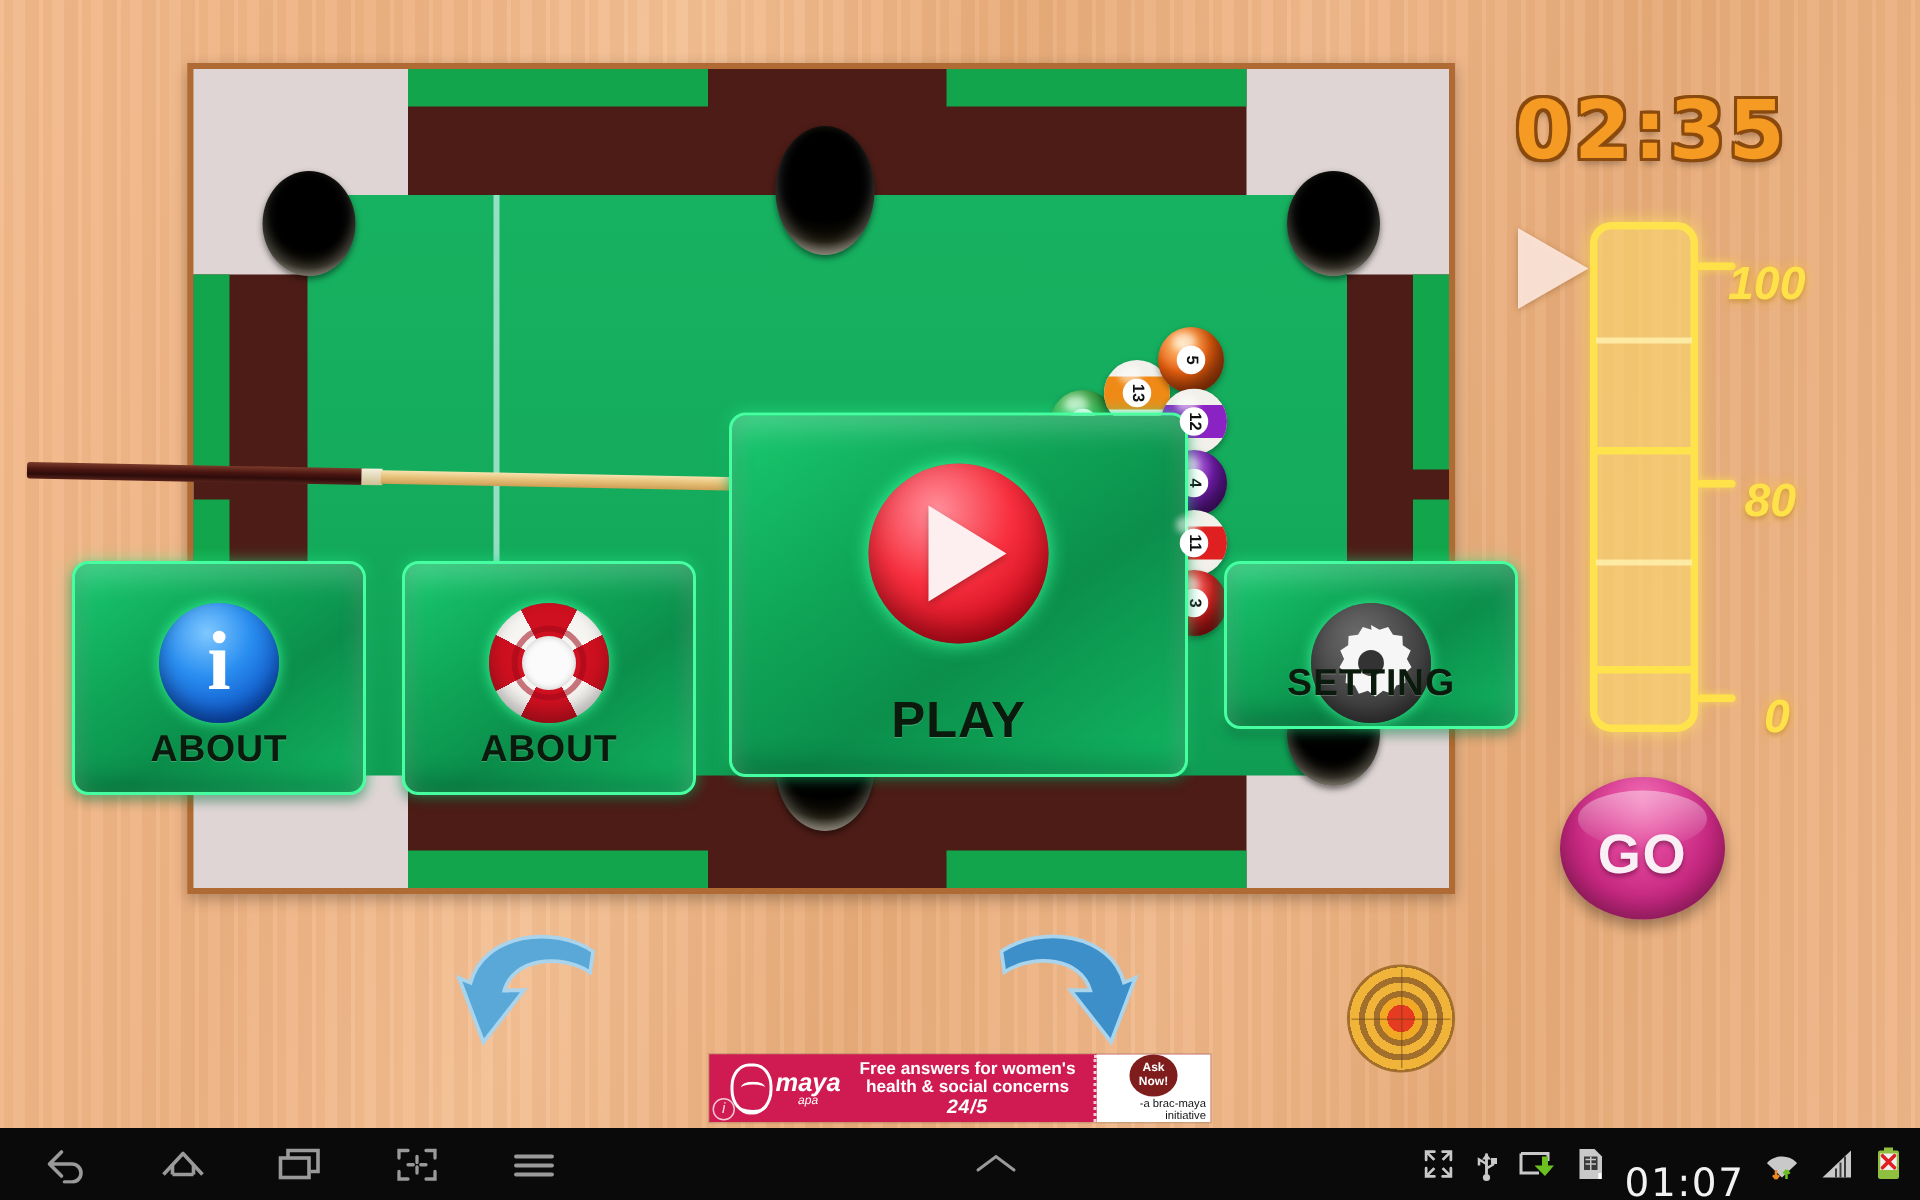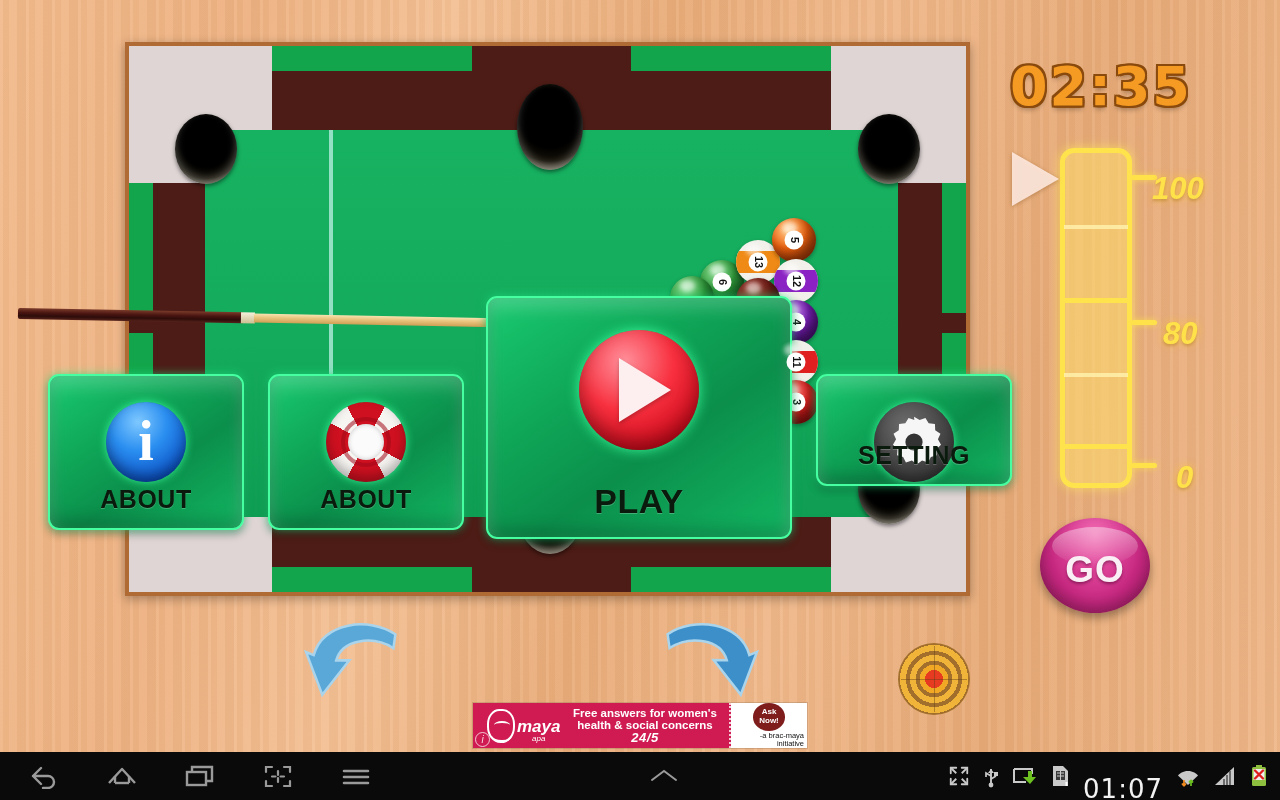--- a/index.html
+++ b/index.html
@@ -120,21 +120,21 @@
     display:flex; flex-direction:column; align-items:center; justify-content:flex-start;
     cursor:pointer;
   }
   .menu-btn .label {
     position:absolute; bottom:14px; left:0; right:0; text-align:center;
     font-size:25px; font-weight:bold; color:#0a1a0d; letter-spacing:.5px;
     text-shadow:0 1px 0 rgba(255,255,255,0.22);
   }
   #btn-about   { left:48px;  top:374px; width:196px; height:156px; }
   #btn-help    { left:268px; top:374px; width:196px; height:156px; }
-  #btn-play    { left:486px; top:296px; width:306px; height:243px; }
+  #btn-play    { left:486px; top:275px; width:306px; height:243px; }
   #btn-setting { left:816px; top:374px; width:196px; height:112px; }
 
   .icon-circle { position:absolute; left:50%; transform:translateX(-50%); border-radius:50%; }
 
   
   #icon-about {
     top:26px; width:80px; height:80px;
     background:radial-gradient(circle at 40% 25%, #7ec8ff 0%, #2a8ef0 38%, #0b4fc4 80%, #063a99 100%);
     box-shadow:0 0 9px rgba(60,255,160,0.9), inset 0 -6px 12px rgba(0,0,0,0.35);
     display:flex; align-items:center; justify-content:center;
@@ -280,21 +280,21 @@
     position:absolute; left:473px; top:703px; width:334px; height:45px;
     display:flex; background:#cf1a52;
     box-shadow:0 0 0 1px rgba(0,0,0,0.12);
   }
   #ad .main {
     flex:1; display:flex; align-items:center; position:relative;
     background:#cf1a52;
     border-right:2px dotted rgba(255,255,255,0.8);
     padding-left:4px;
   }
-  #ad .logo { width:84px; display:flex; align-items:flex-end; color:#fff;padding-left:10px; }
+  #ad .logo { width:84px; display:flex; align-items:center; color:#fff;padding-left:10px; }
   #ad .logo .face {
     width:28px; height:34px; border-radius:44% 44% 48% 48%;
     border:2px solid #fff; margin-right:2px; position:relative;
   }
   #ad .logo .face::before {
     content:""; position:absolute; left:5px; top:10px; width:16px; height:6px;
     border-top:2px solid #fff; border-radius:50%;
   }
   #ad .logo .face::after {
     content:""; position:absolute; left:3px; bottom:-1px; width:20px; height:10px;

